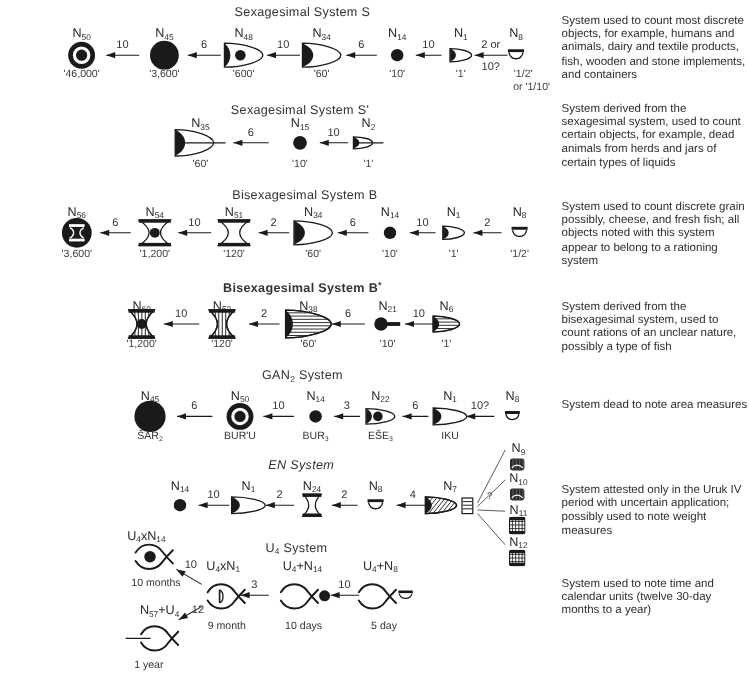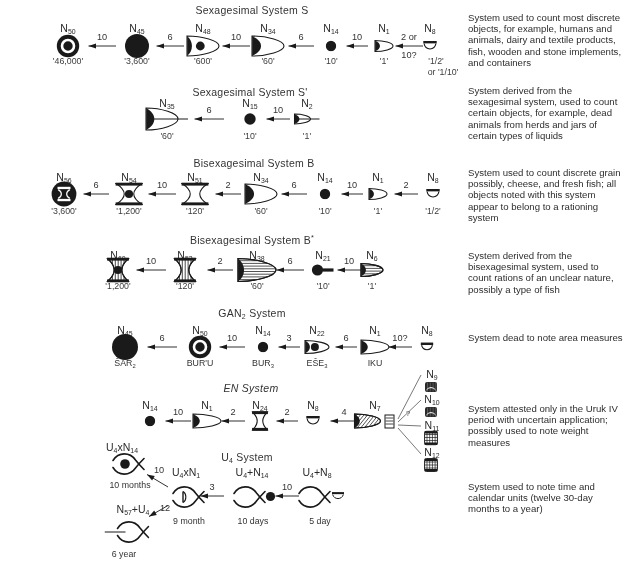--- a/index.html
+++ b/index.html
@@ -292,21 +292,21 @@
               <defs>
                 <marker id="m13" markerWidth="9" markerHeight="7" refX="0.5" refY="3" orient="auto" markerUnits="userSpaceOnUse">
                   <path d="M0.5,3 L8,0.4 L8,5.6 Z" fill="#1a1a1a"></path>
                 </marker>
               </defs>
               <line x1="1.5" y1="4" x2="25" y2="4" stroke="#1a1a1a" stroke-width="0.9" marker-start="url(#m13)"></line>
             </svg></div>
         </div>
       </div>
       <div class="">
-        <div class="sys-title tx abs" style="left: 252px; top: 233px;">Bisexagesimal System B<sup>*</sup></div>
+        <div class="sys-title tx abs" style="left: 252px; top: 233px; font-weight: bold;">Bisexagesimal System B<sup>*</sup></div>
         <div class="sign-label tx abs" style="left: 118px; top: 249px;">N<sub>60</sub></div>
         <div class="glyph abs txy" style="left: 118px; top: 270px;"><svg width="23" height="26" viewBox="0 0 23 26">
             <defs>
               <clipPath id="c14">
                 <path d="M1,1.5 L22,1.5 C 13.1,9.4 13.1,16.6 22,24.5 L1,24.5 C 9.9,16.6 9.9,9.4 1,1.5 Z"></path>
               </clipPath>
             </defs>
             <path d="M1,1.5 L22,1.5 C 13.1,9.4 13.1,16.6 22,24.5 L1,24.5 C 9.9,16.6 9.9,9.4 1,1.5 Z" fill="#fff" stroke="#1a1a1a" stroke-width="1.1"></path>
             <g clip-path="url(#c14)" stroke="#1a1a1a" stroke-width="0.8">
               <line x1="3.0" y1="1" x2="3.0" y2="25"></line>
@@ -718,21 +718,21 @@
           </svg></div>
         <div class="sign-caption tx abs" style="left: 320px; top: 516px;">5 day</div>
         <div class="sign-label tx abs" style="left: 133px; top: 503px;">N<sub>57</sub>+U<sub>4</sub></div>
         <div class="glyph abs txy" style="left: 127px; top: 532px;"><svg width="45" height="28" viewBox="0 0 45 28">
             <g transform="translate(11,0)" fill="none" stroke="#1a1a1a" stroke-width="1.6" stroke-linecap="round">
               <path d="M2,10.5 C7.5,1.5 19,2 24.5,10 C27,13.2 30,16.5 33,19.5"></path>
               <path d="M2,17.5 C7.5,26.5 19,26 24.5,18 C27,14.8 30,11.5 33,8.5"></path>
             </g>
             <line x1="0" y1="14" x2="21" y2="14" stroke="#1a1a1a" stroke-width="1.1"></line>
           </svg></div>
-        <div class="sign-caption tx abs" style="left: 124px; top: 549px;">6 year</div>
+        <div class="sign-caption tx abs" style="left: 124px; top: 549px;">1 year</div>
         <div class="arrow abs" style="left: 199px; top: 483px; width: 26px;">
           <div class="arrow-label">3</div>
           <div class="glyph"><svg width="26" height="8">
               <defs>
                 <marker id="m32" markerWidth="9" markerHeight="7" refX="0.5" refY="3" orient="auto" markerUnits="userSpaceOnUse">
                   <path d="M0.5,3 L8,0.4 L8,5.6 Z" fill="#1a1a1a"></path>
                 </marker>
               </defs>
               <line x1="1.5" y1="4" x2="25" y2="4" stroke="#1a1a1a" stroke-width="0.9" marker-start="url(#m32)"></line>
             </svg></div>

